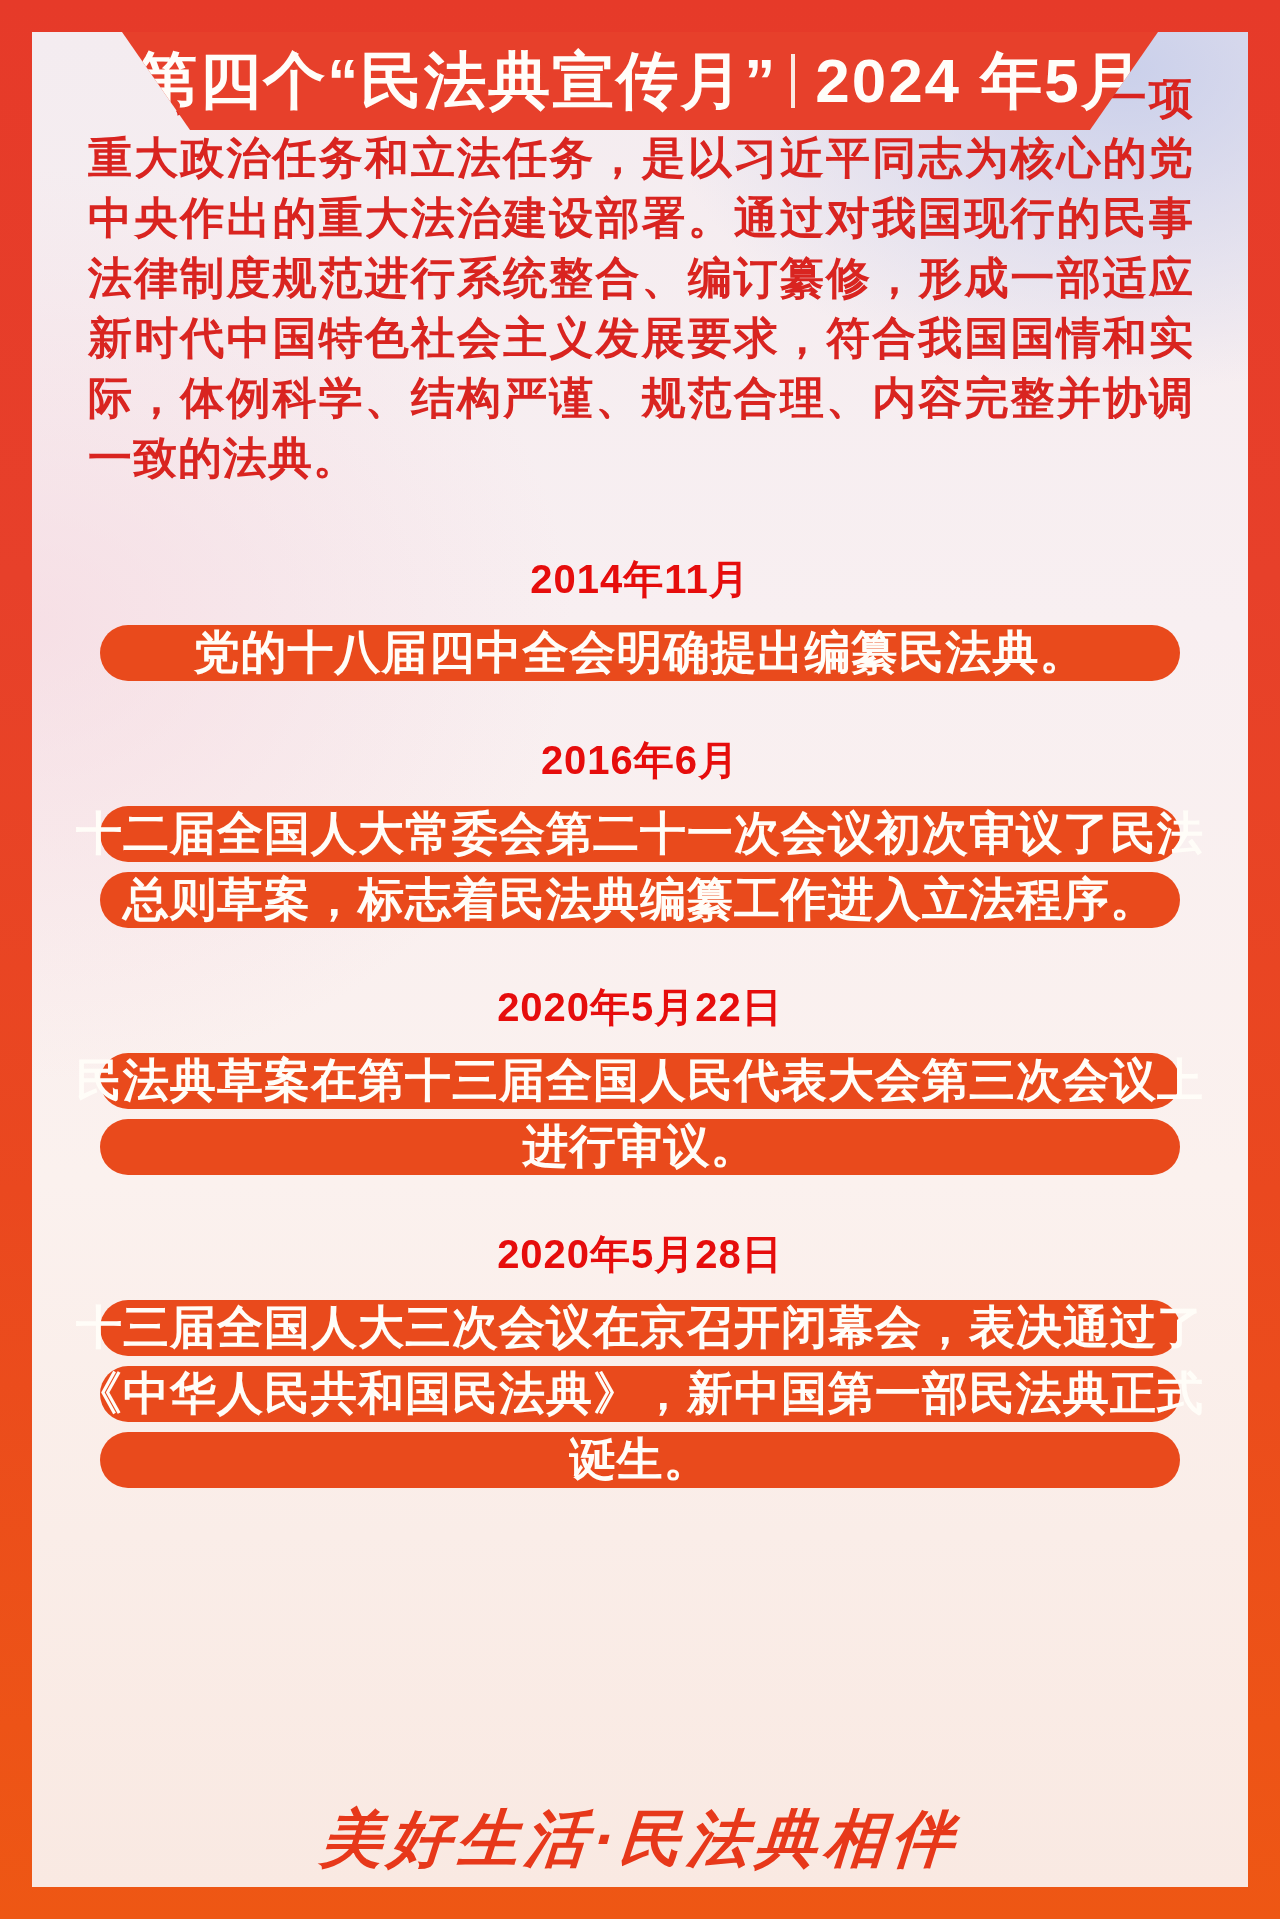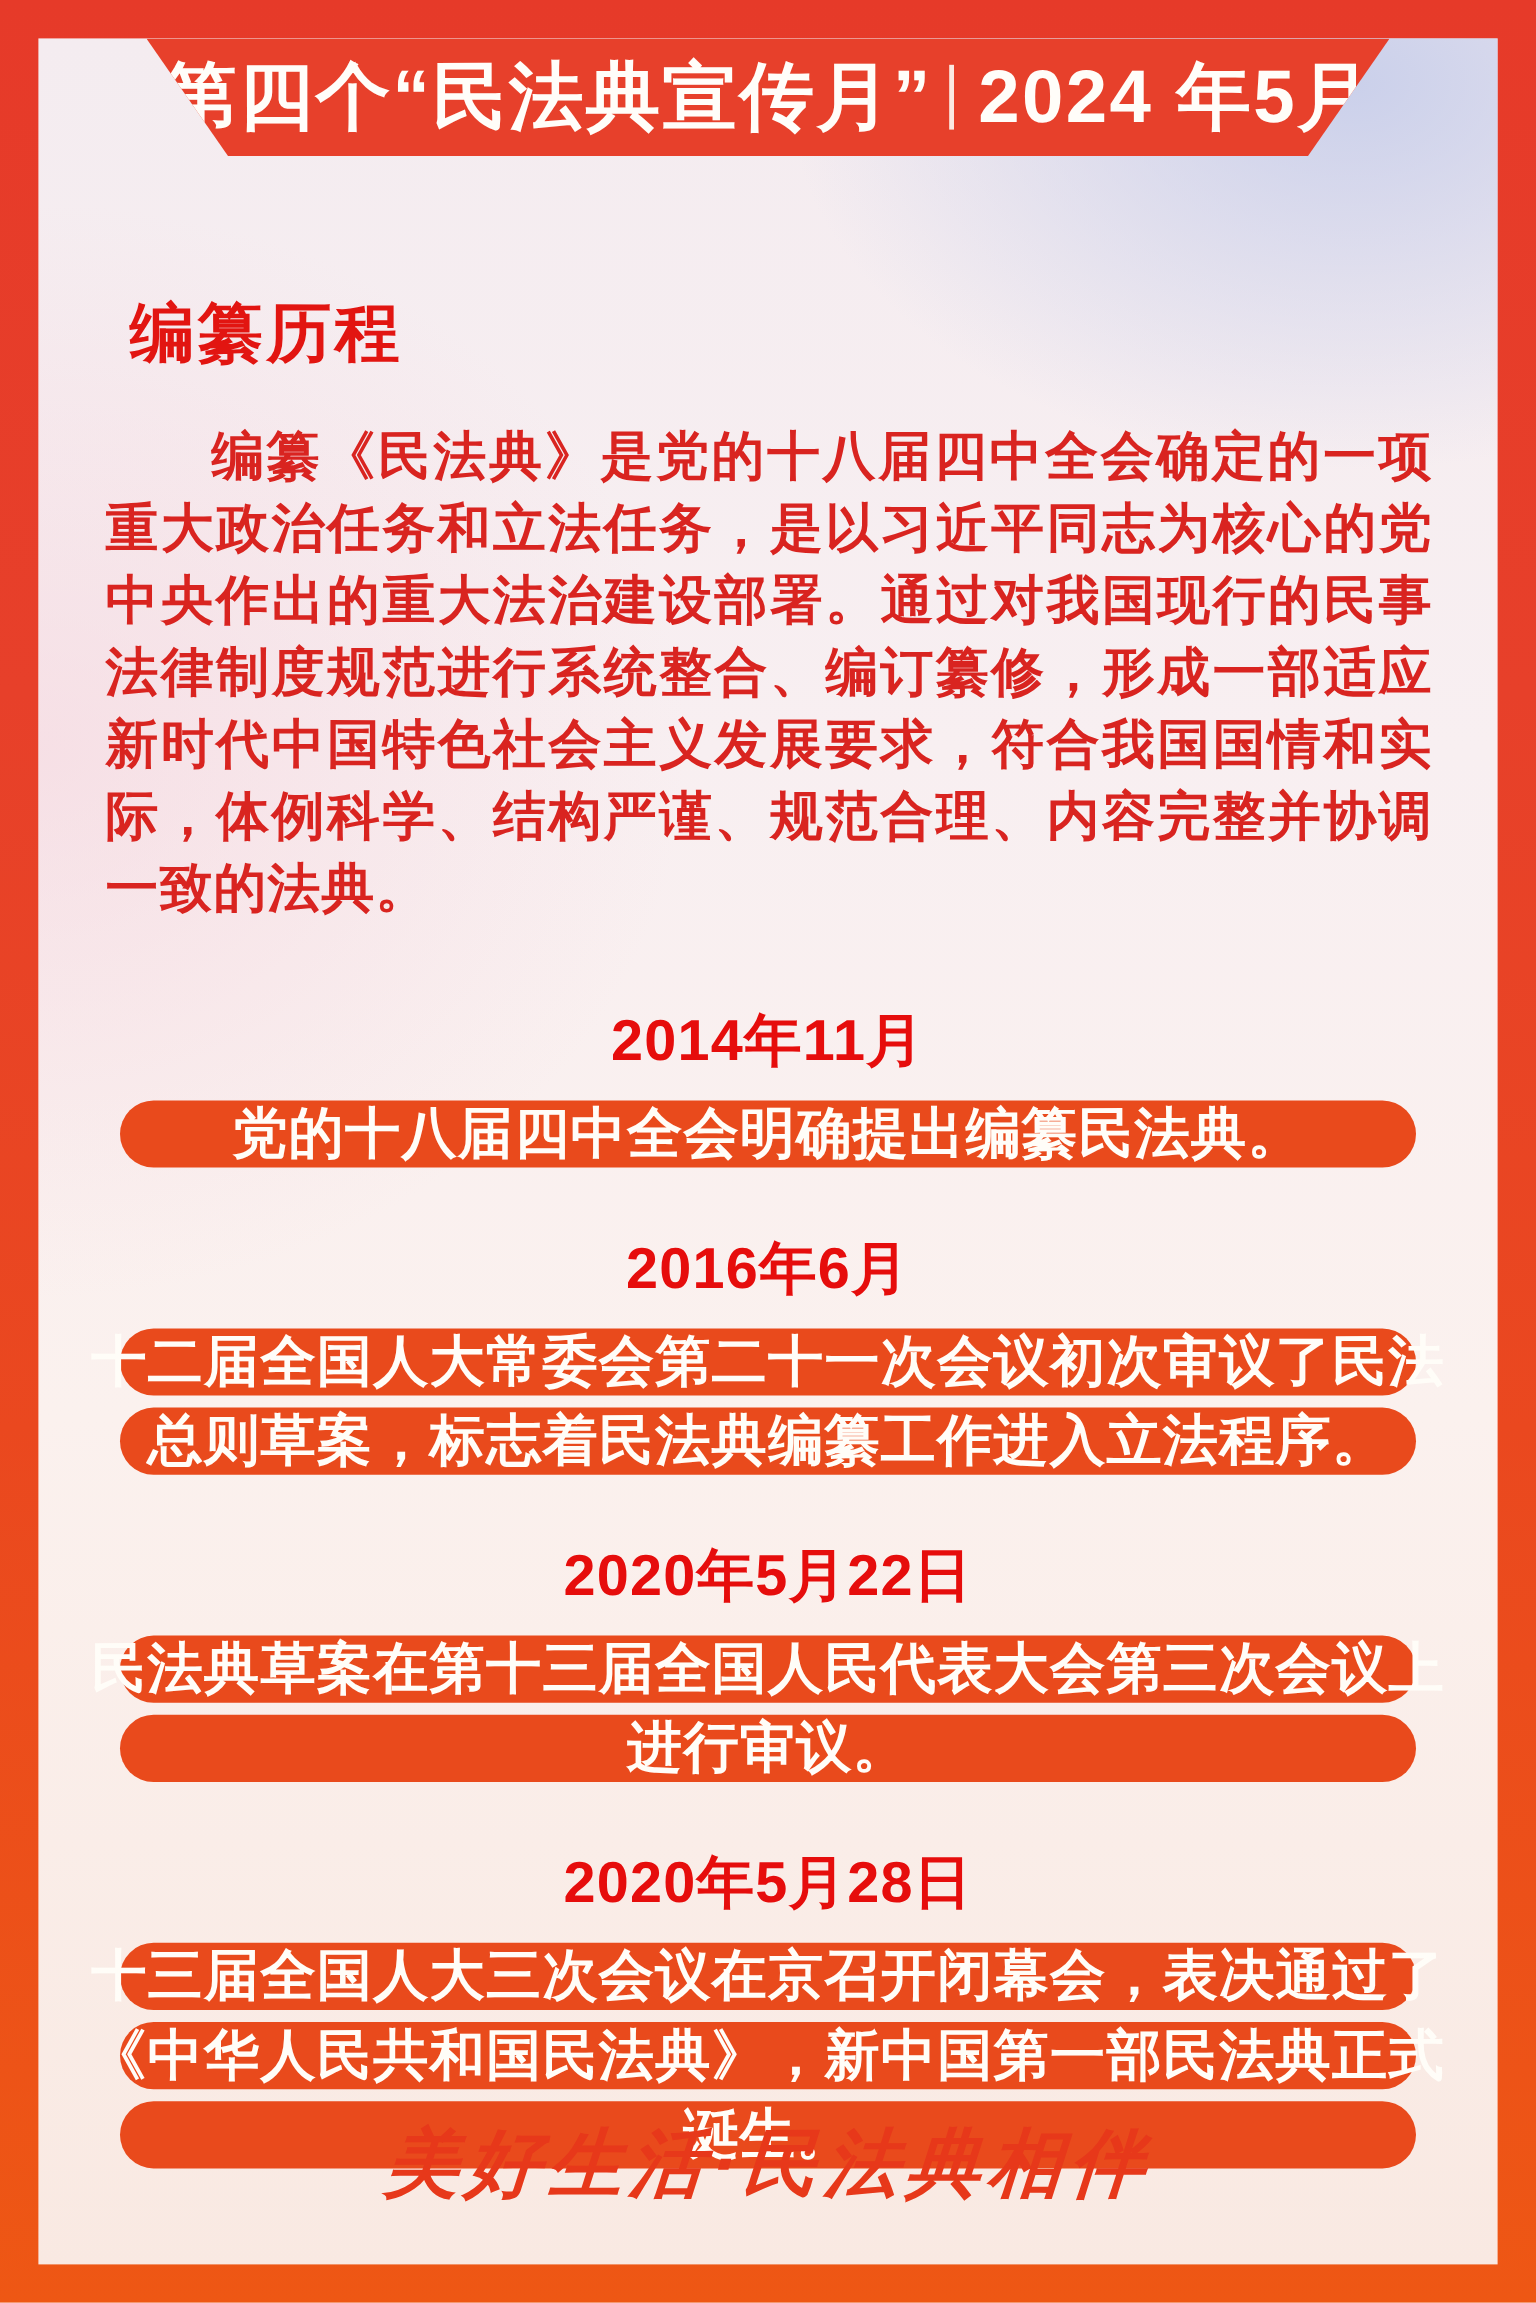--- a/index.html
+++ b/index.html
@@ -66,21 +66,21 @@
     text-indent: 2em;
     text-align: justify;
     letter-spacing: 1px;
   }
 
   .timeline { margin-top: 64px; }
 
   .tl-date {
     text-align: center;
     color: #e60d0c;
-    font-size: 48px;
+    font-size: 40px;
     font-weight: 900;
     letter-spacing: 1px;
     margin-top: 52px;
   }
   .tl-date.first { margin-top: 0; }
 
   .tl-bars { margin: 18px 68px 0 68px; }
 
   .tl-bar {
     height: 56px;
@@ -114,21 +114,20 @@
     transform: skewX(-4deg);
   }
 </style>
 </head>
 <body>
 
 <div class="poster">
   <div class="inner">
     <div class="content">
 
-      <div class="section-title">编纂历程</div>
 
       <div class="intro">编纂《民法典》是党的十八届四中全会确定的一项重大政治任务和立法任务，是以习近平同志为核心的党中央作出的重大法治建设部署。通过对我国现行的民事法律制度规范进行系统整合、编订纂修，形成一部适应新时代中国特色社会主义发展要求，符合我国国情和实际，体例科学、结构严谨、规范合理、内容完整并协调一致的法典。</div>
 
       <div class="timeline">
 
         <div class="tl-date first">2014年11月</div>
         <div class="tl-bars">
           <div class="tl-bar">党的十八届四中全会明确提出编纂民法典。</div>
         </div>
 

